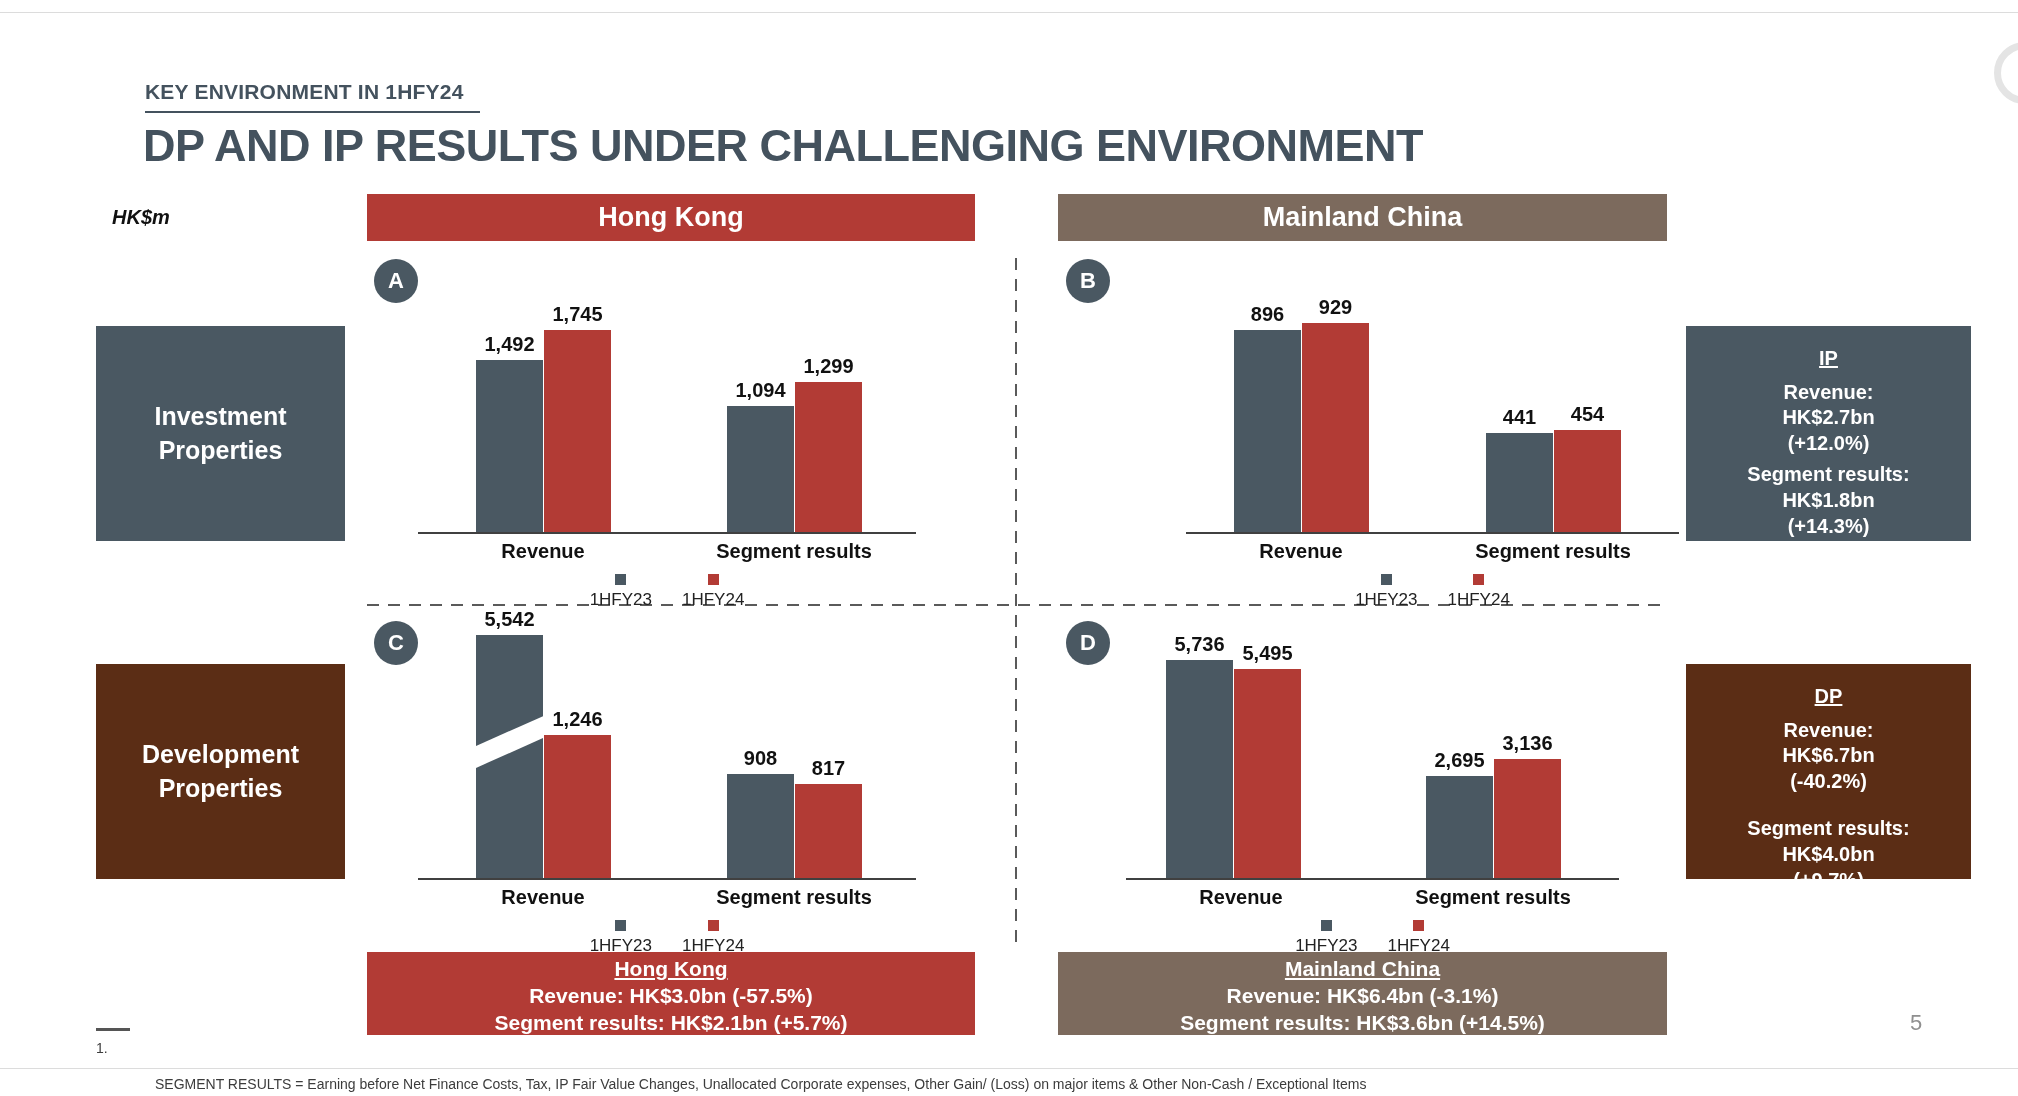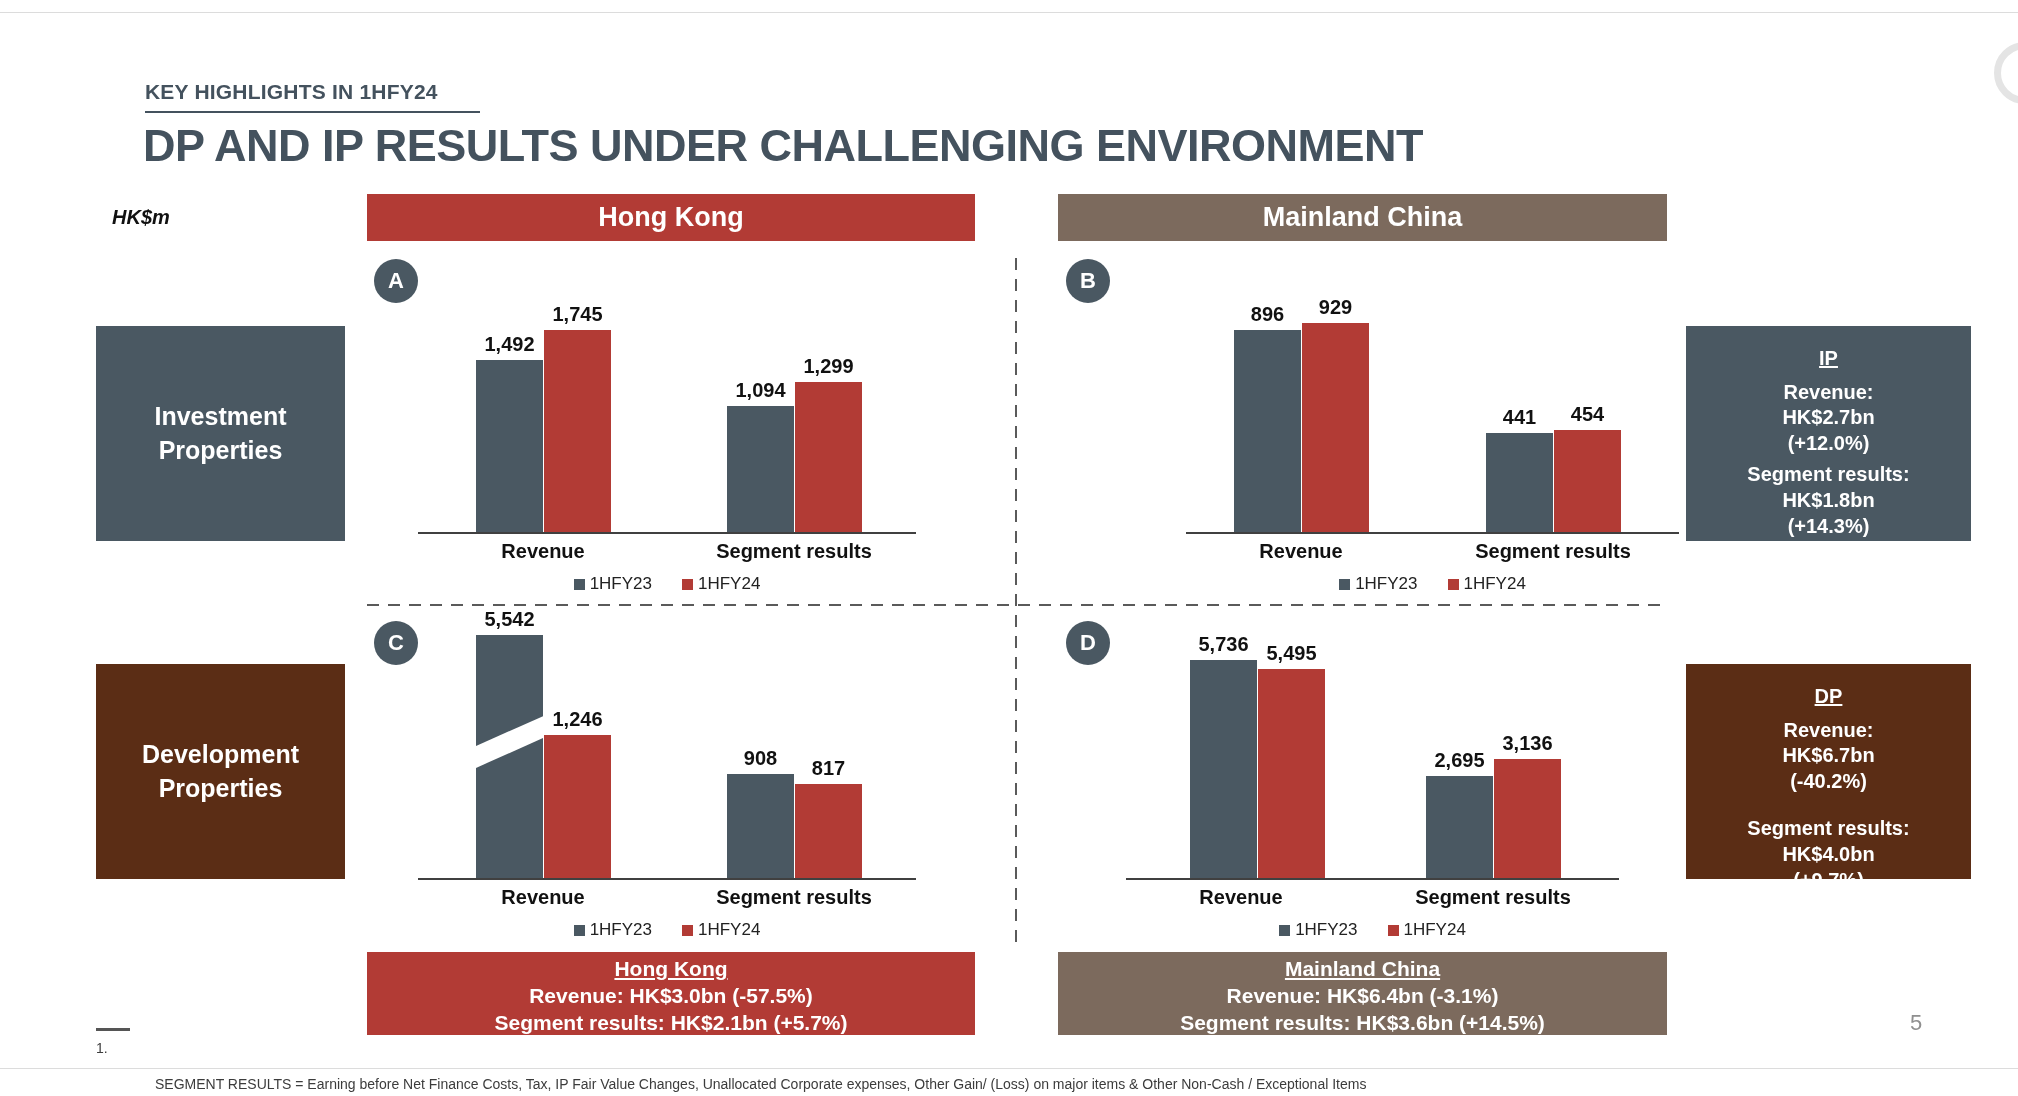--- a/index.html
+++ b/index.html
@@ -32,21 +32,21 @@
   .bars{position:relative;height:var(--bars-h);border-bottom:2px solid #404040;}
   .group{position:absolute;bottom:0;display:flex;align-items:flex-end;gap:1px;}
   .bar-wrap{display:flex;flex-direction:column;align-items:center;justify-content:flex-end;width:67px;}
   .bar-label{font-size:20px;font-weight:bold;color:#111;margin-bottom:4px;white-space:nowrap;}
   .bar{width:67px;position:relative;overflow:hidden;}
   .bar.broken::after{content:"";position:absolute;left:-15%;width:130%;height:20px;background:#fff;
                      top:40%;transform:rotate(-24deg);}
   .cat-labels{position:relative;height:32px;margin-top:6px;}
   .cat-label{position:absolute;width:220px;text-align:center;font-size:20px;font-weight:bold;color:#111;}
   .legend{display:flex;justify-content:center;gap:30px;margin-top:2px;}
-  .legend-item{display:flex;align-items:center;gap:5px;font-size:17px;color:#222;}
+  .legend-item{display:flex;align-items:center;gap:5px;font-size:17px;color:#222;flex-direction:column;}
   .legend-swatch{width:11px;height:11px;display:inline-block;}
   .side-panel{left:1686px;width:285px;height:215px;color:#fff;text-align:center;
               font-size:20px;font-weight:bold;line-height:1.28;padding-top:20px;box-sizing:border-box;}
   .side-panel.ip{top:326px;background:#4A5862;}
   .side-panel.dp{top:664px;background:#5B2D15;}
   .side-panel .pnl-title{text-decoration:underline;margin-bottom:8px;}
   .side-panel .blk{margin-top:6px;}
   .side-panel.dp .blk2{margin-top:22px;}
   .summary{top:952px;height:83px;color:#fff;text-align:center;font-size:21px;font-weight:bold;
            line-height:1.28;padding-top:4px;box-sizing:border-box;}
@@ -60,21 +60,21 @@
 </style>
 </head>
 <body>
 
 <div class="slide">
 
   <div class="abs top-line"></div>
   <div class="abs bottom-line"></div>
   <div class="abs corner-ring"></div>
 
-  <div class="abs eyebrow">KEY HIGHLIGHTS IN 1HFY24</div>
+  <div class="abs eyebrow">KEY ENVIRONMENT IN 1HFY24</div>
   <div class="abs eyebrow-underline"></div>
   <h1 class="abs main-title">DP AND IP RESULTS UNDER CHALLENGING ENVIRONMENT</h1>
   <div class="abs unit-label">HK$m</div>
 
   <div class="abs region-hdr hk">Hong Kong</div>
   <div class="abs region-hdr mc">Mainland China</div>
 
   <div class="abs seg-box ip">
     <span>Investment Properties</span>
   </div>
@@ -202,21 +202,21 @@
         </div>
         <div class="legend-item">
           <span class="legend-swatch" style="background: rgb(178, 59, 53);"></span>
           <span>1HFY24</span>
         </div>
       </div>
   </div>
 
   <div class="chart" style="left:1126px;top:630px;width:493px;--bars-h:248px;">
     <div class="bars">
-        <div class="group" style="left: 64px; text-align: center;">
+        <div class="group" style="left: 40px; text-align: center;">
           <div class="bar-wrap">
             <div class="bar-label">5,736</div>
             <div class="bar" style="height: 218px; background: rgb(74, 88, 98);"></div>
           </div>
           <div class="bar-wrap">
             <div class="bar-label">5,495</div>
             <div class="bar" style="height: 209px; background: rgb(178, 59, 53);"></div>
           </div>
         </div>
         <div class="group" style="left: 300px;">

